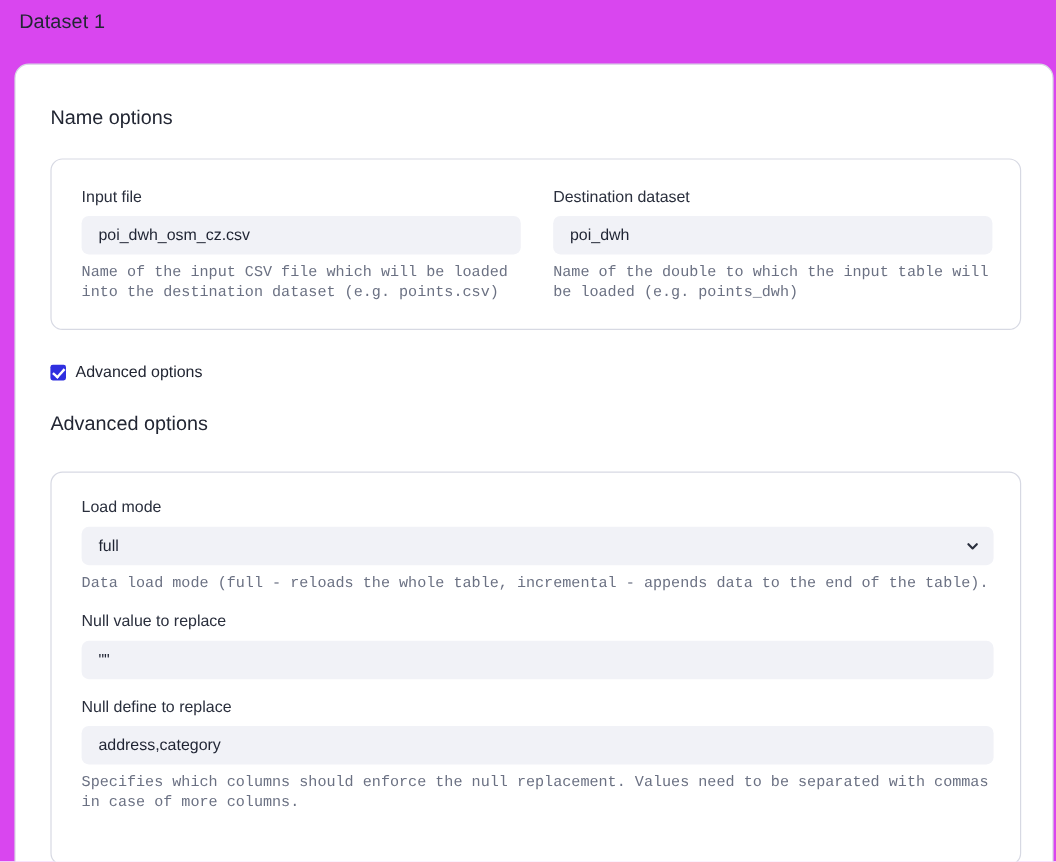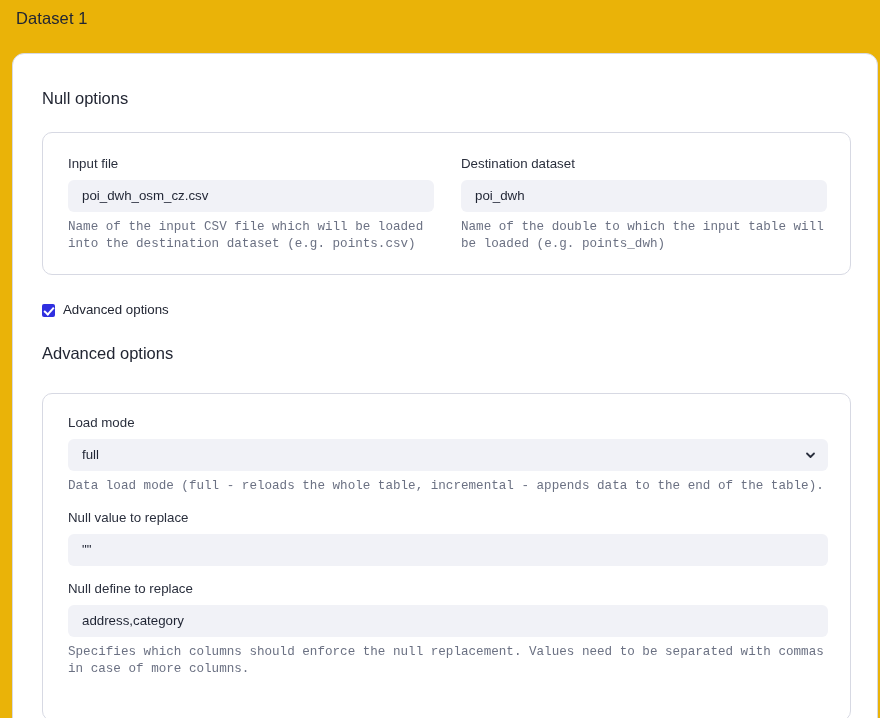--- a/index.html
+++ b/index.html
@@ -11,21 +11,21 @@
     background: #ffffff;
     font-family: "Liberation Sans", sans-serif;
     color: #1f2433;
     overflow: hidden;
   }
 
   .page {
     width: 880px;
     height: 718px;
     position: relative;
-    background: #eab308;
+    background: #d946ef;
   }
 
   
   .page-title {
     position: absolute;
     left: 16px;
     top: 7px;
     font-size: 16.5px;
     font-weight: 400;
     color: #222633;
@@ -213,21 +213,21 @@
 </style>
 </head>
 <body>
 
 <div class="page">
 
   <div class="page-title">Dataset 1</div>
 
   <div class="outer-card">
 
-    <div class="section-heading h-main-options">Null options</div>
+    <div class="section-heading h-main-options">Name options</div>
 
     <div class="inner-card card-main">
       <div class="two-col">
 
         <div class="col">
           <span class="field-label">Input file</span>
           <input class="field-input" type="text" value="poi_dwh_osm_cz.csv" style="">
           <span class="field-help">Name of the input CSV file which will be loaded into the destination dataset (e.g. points.csv)</span>
         </div>
 

